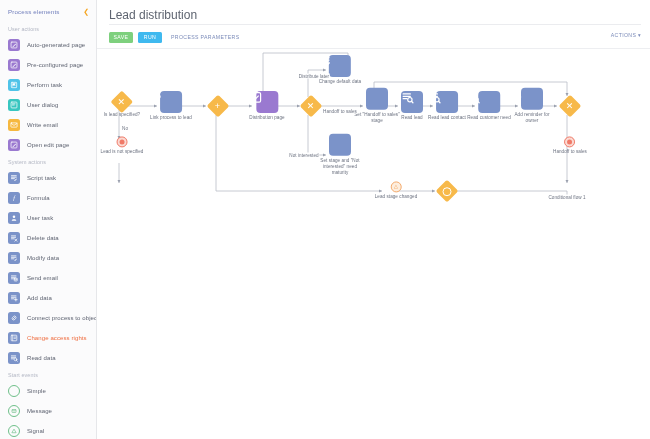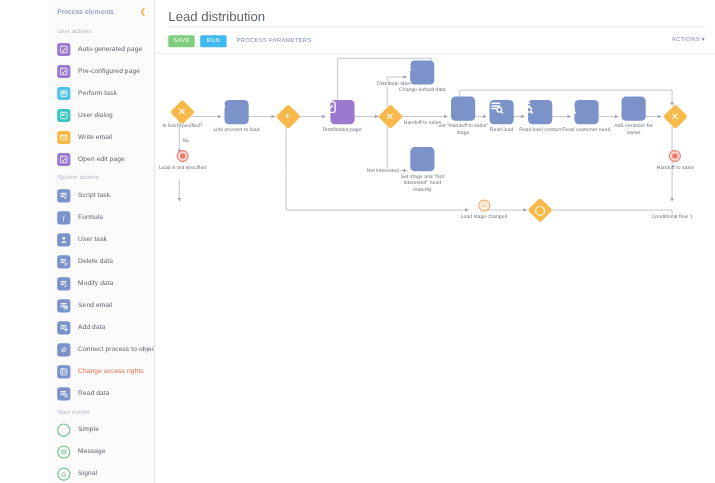--- a/index.html
+++ b/index.html
@@ -8,21 +8,20 @@
     width: 650px; height: 439px;
     overflow: hidden;
     background: #ffffff;
     font-family: "Liberation Sans", sans-serif;
   }
   #app {
     position: relative;
     width: 650px; height: 439px;
     display: flex;
     background: #ffffff;
-    padding-left: 44px;
   }
 
   
   .sidebar {
     width: 97px;
     height: 439px;
     background: #fbfbfc;
     border-right: 1px solid #e6e7ea;
     overflow: hidden;
     flex: 0 0 97px;

